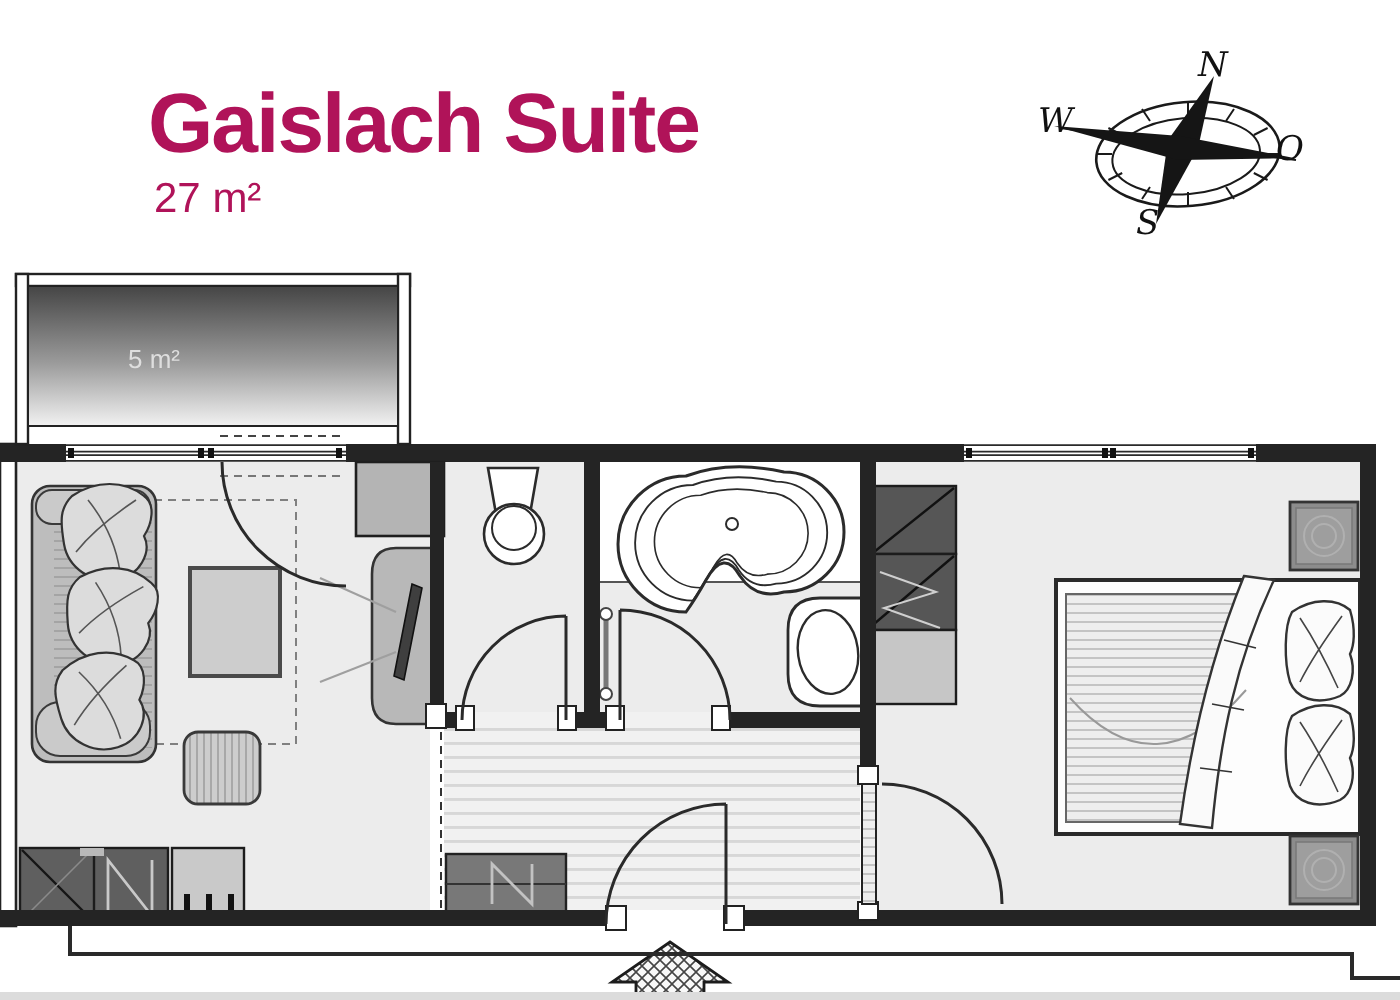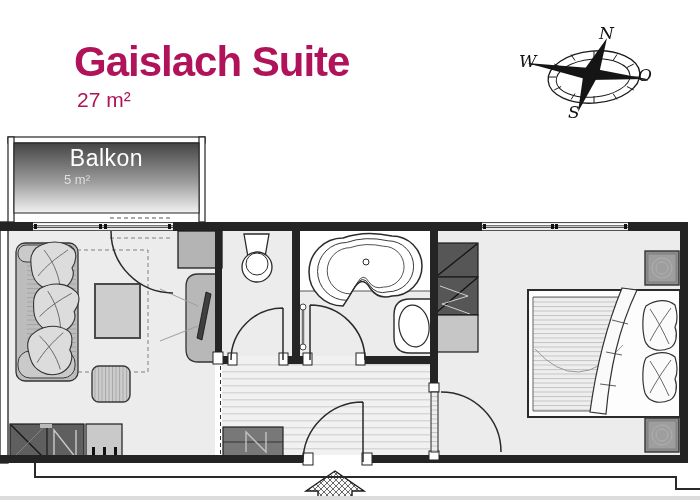--- a/index.html
+++ b/index.html
@@ -241,19 +241,18 @@
       <ellipse cx="593" cy="78" rx="37" ry="19" transform="rotate(-5 594 77)" stroke-width="1"></ellipse>
       <path stroke-width="1" d="M640,77 L632,77 M633.8,90 L626.9,86.5 M617,99.5 L613,93.5 M594,103 L594,96 M571,99.5 L575,93.5 M554.2,90 L561.1,86.5 M548,77 L556,77 M554.2,64 L561.1,67.5 M571,54.5 L575,60.5 M594,51 L594,58 M617,54.5 L613,60.5 M633.8,64 L626.9,67.5"></path>
       <line x1="530" y1="64" x2="648" y2="80" stroke-width="1"></line>
       <polygon points="607,38 584,70 578,112 599,74" fill="#151515" stroke="none"></polygon>
       <polygon points="527,63 590,68 647,79 589,80" fill="#151515" stroke="none"></polygon>
     </g>
   </svg>
 
   <h1 class="txt title" style="margin:0;font-weight:bold;">Gaislach Suite</h1>
   <div class="txt area">27 m²</div>
-  <div class="txt balkon">Balkon</div>
   <div class="txt balkon-area">5 m²</div>
   <div class="txt cletter cn">N</div>
   <div class="txt cletter cw">W</div>
   <div class="txt cletter co">O</div>
   <div class="txt cletter cs">S</div>
 </div>
 
 </body></html>

